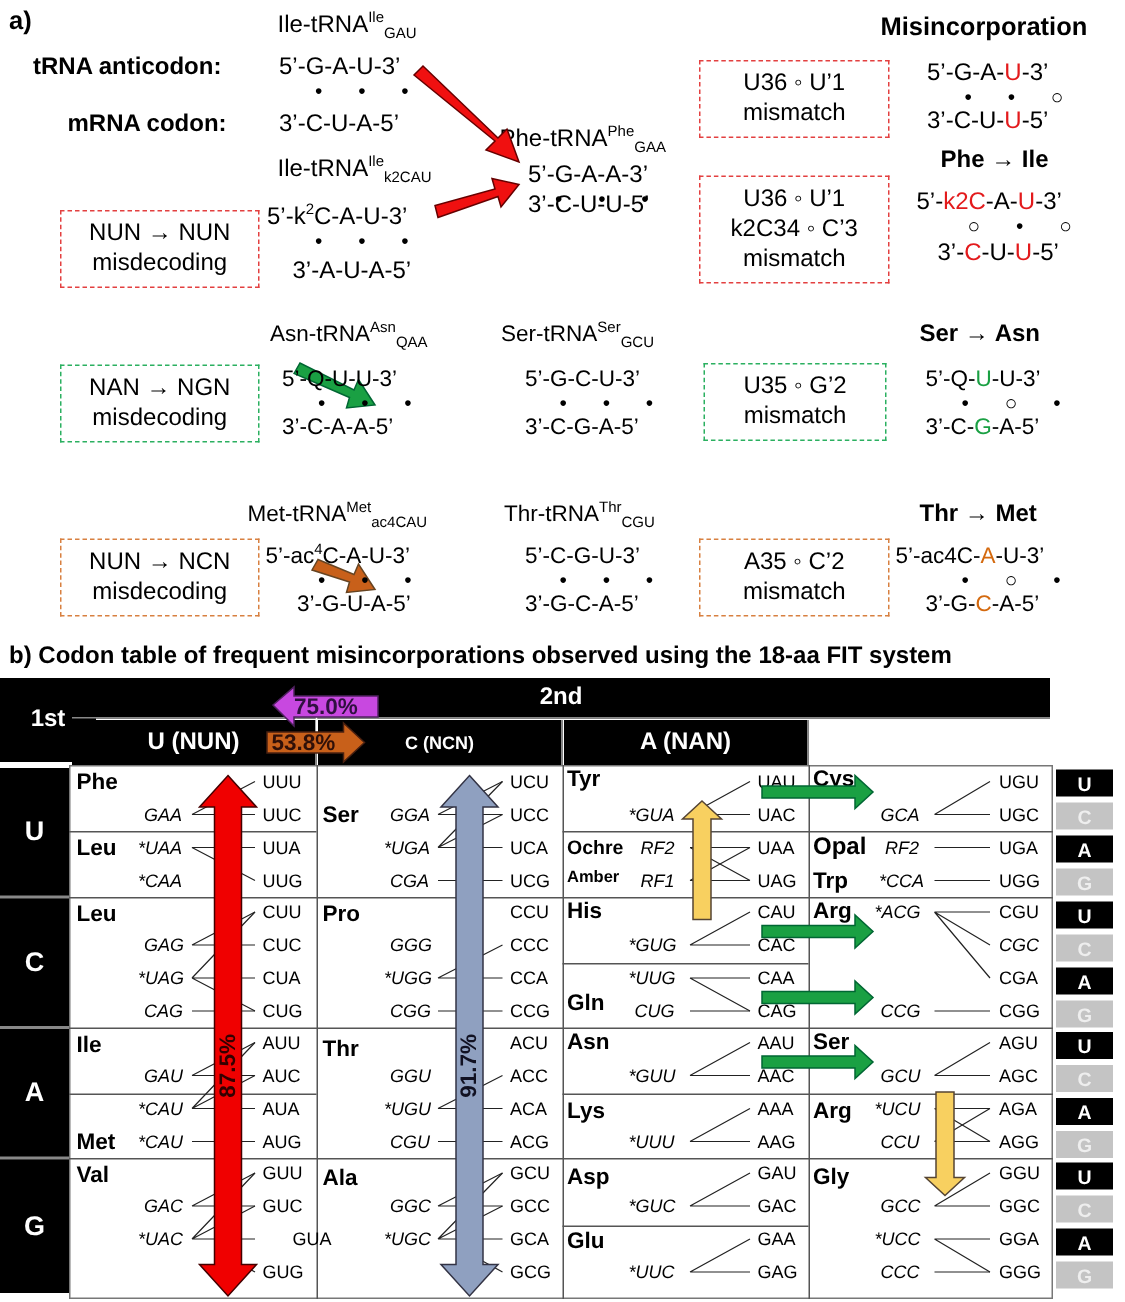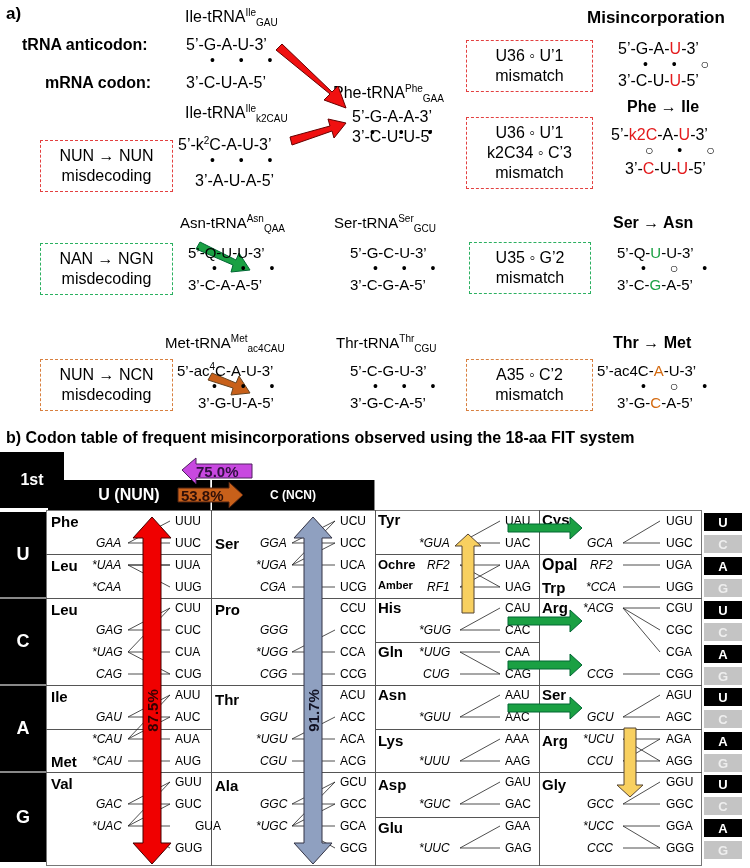--- a/index.html
+++ b/index.html
@@ -117,25 +117,31 @@
 <div class="abs dots" style="left:641px;top:378px;">• ○ •</div>
 <div class="abs t15" style="left:617px;top:394px;"><span>3’-G-</span><span class="org">C</span><span>-A-5’</span></div>
 
 <div class="abs b" style="left:6px;top:429px;font-size:16px;">b) Codon table of frequent misincorporations observed using the 18-aa FIT system</div>
 
 <div class="tbl">
 
   <div class="hdr" style="left:0;top:0;width:64px;height:56px;font-size:16px;">
       <span>1st</span>
     </div>
+  <div class="hdr" style="left:48px;top:0;width:652px;height:26px;font-size:16px;border-bottom:1px solid #888;">
+      <span>2nd</span>
+    </div>
   <div class="hdr" style="left:48px;top:28px;width:162px;height:30px;font-size:16px;border-right:1px solid #888;">
       <span>U (NUN)</span>
     </div>
   <div class="hdr" style="left:212px;top:28px;width:162px;height:30px;font-size:12px;border-right:1px solid #888;">
       <span>C (NCN)</span>
+    </div>
+  <div class="hdr" style="left:376px;top:28px;width:162px;height:30px;font-size:16px;border-right:1px solid #888;">
+      <span>A (NAN)</span>
     </div>
 
   <div class="hdr" style="left:0;top:60px;width:46px;height:85px;font-size:18px;border-bottom:2px solid #888;">
       <span>U</span>
     </div>
   <div class="hdr" style="left:0;top:147px;width:46px;height:85px;font-size:18px;border-bottom:2px solid #888;">
       <span>C</span>
     </div>
   <div class="hdr" style="left:0;top:234px;width:46px;height:85px;font-size:18px;border-bottom:2px solid #888;">
       <span>A</span>
@@ -285,21 +291,21 @@
   <div class="aa" style="left:378px;top:105px;font-size:13px;">Ochre</div>
   <div class="acod" style="left:427px;top:106px;">RF2</div>
   <div class="codon" style="left:505px;top:106px;">UAA</div>
   <div class="aa" style="left:378px;top:127px;font-size:11px;">Amber</div>
   <div class="acod" style="left:427px;top:128px;">RF1</div>
   <div class="codon" style="left:505px;top:128px;">UAG</div>
   <div class="aa" style="left:378px;top:147px;">His</div>
   <div class="codon" style="left:505px;top:149px;">CAU</div>
   <div class="acod" style="left:419px;top:171px;">*GUG</div>
   <div class="codon" style="left:505px;top:171px;">CAC</div>
-  <div class="aa" style="left:378px;top:191px;text-align:right;">Gln</div>
+  <div class="aa" style="left:378px;top:208px;text-align:right;">Gln</div>
   <div class="acod" style="left:419px;top:193px;">*UUG</div>
   <div class="codon" style="left:505px;top:193px;">CAA</div>
   <div class="acod" style="left:423px;top:215px;">CUG</div>
   <div class="codon" style="left:505px;top:215px;">CAG</div>
   <div class="aa" style="left:378px;top:234px;">Asn</div>
   <div class="codon" style="left:505px;top:236px;">AAU</div>
   <div class="acod" style="left:419px;top:258px;">*GUU</div>
   <div class="codon" style="left:505px;top:258px;">AAC</div>
   <div class="aa" style="left:378px;top:280px;">Lys</div>
   <div class="codon" style="left:505px;top:280px;">AAA</div>
@@ -320,21 +326,21 @@
   <div class="codon" style="left:666px;top:84px;">UGC</div>
   <div class="aa" style="left:542px;top:104px;font-size:16px;">Opal</div>
   <div class="acod" style="left:590px;top:106px;">RF2</div>
   <div class="codon" style="left:666px;top:106px;">UGA</div>
   <div class="aa" style="left:542px;top:127px;">Trp</div>
   <div class="acod" style="left:586px;top:128px;">*CCA</div>
   <div class="codon" style="left:666px;top:128px;">UGG</div>
   <div class="aa" style="left:542px;top:147px;">Arg</div>
   <div class="acod" style="left:583px;top:149px;">*ACG</div>
   <div class="codon" style="left:666px;top:149px;">CGU</div>
-  <div class="codon" style="left:666px;top:171px;">CGC</div>
+  <div class="codon" style="left:666px;top:171px;font-style:italic;">CGC</div>
   <div class="codon" style="left:666px;top:193px;">CGA</div>
   <div class="acod" style="left:587px;top:215px;">CCG</div>
   <div class="codon" style="left:666px;top:215px;">CGG</div>
   <div class="aa" style="left:542px;top:234px;">Ser</div>
   <div class="codon" style="left:666px;top:236px;">AGU</div>
   <div class="acod" style="left:587px;top:258px;">GCU</div>
   <div class="codon" style="left:666px;top:258px;">AGC</div>
   <div class="aa" style="left:542px;top:280px;">Arg</div>
   <div class="acod" style="left:583px;top:280px;">*UCU</div>
   <div class="codon" style="left:666px;top:280px;">AGA</div>

